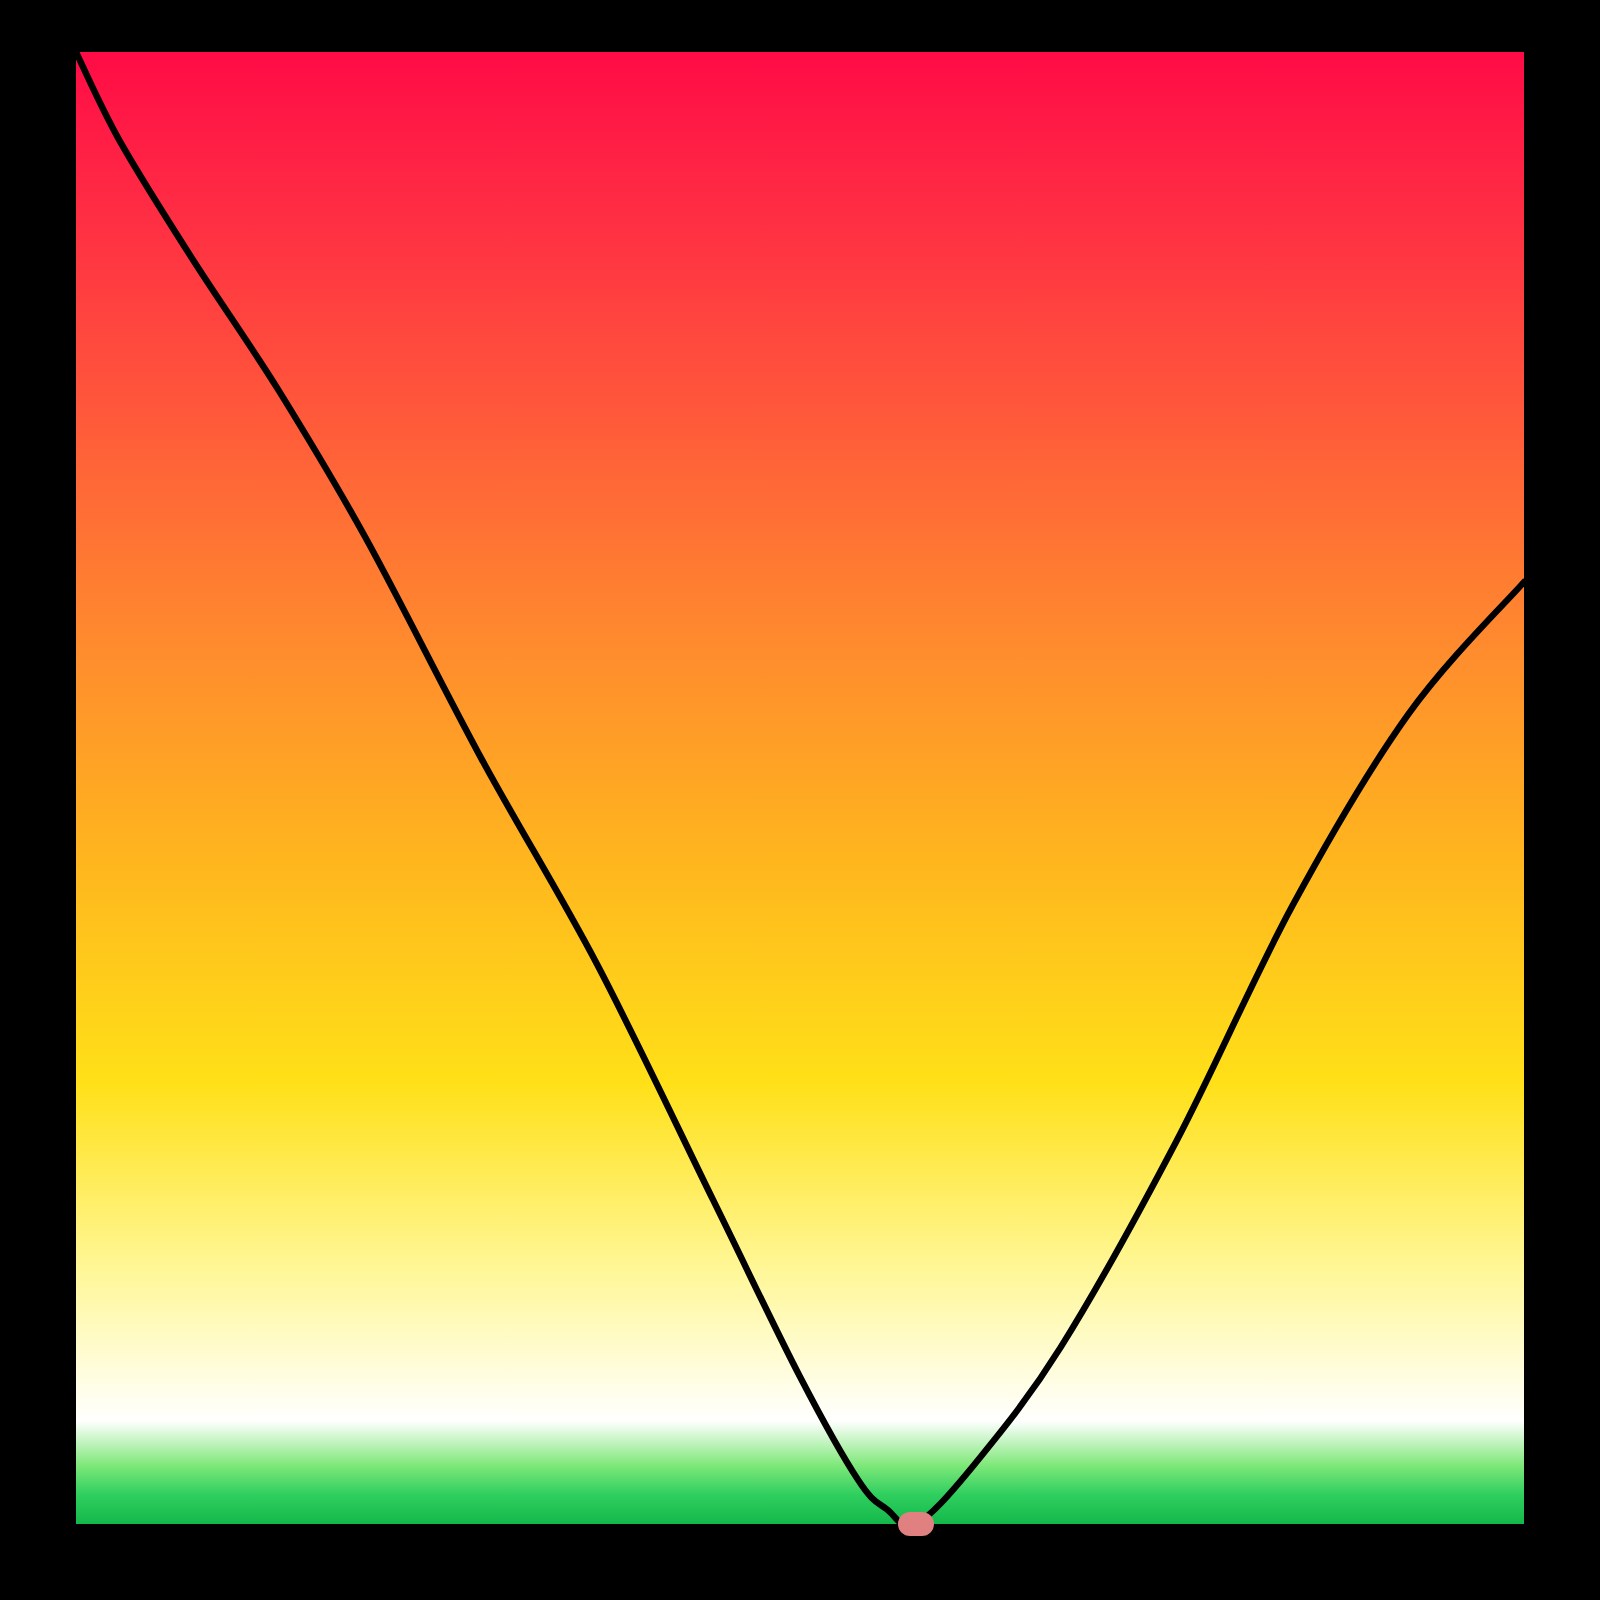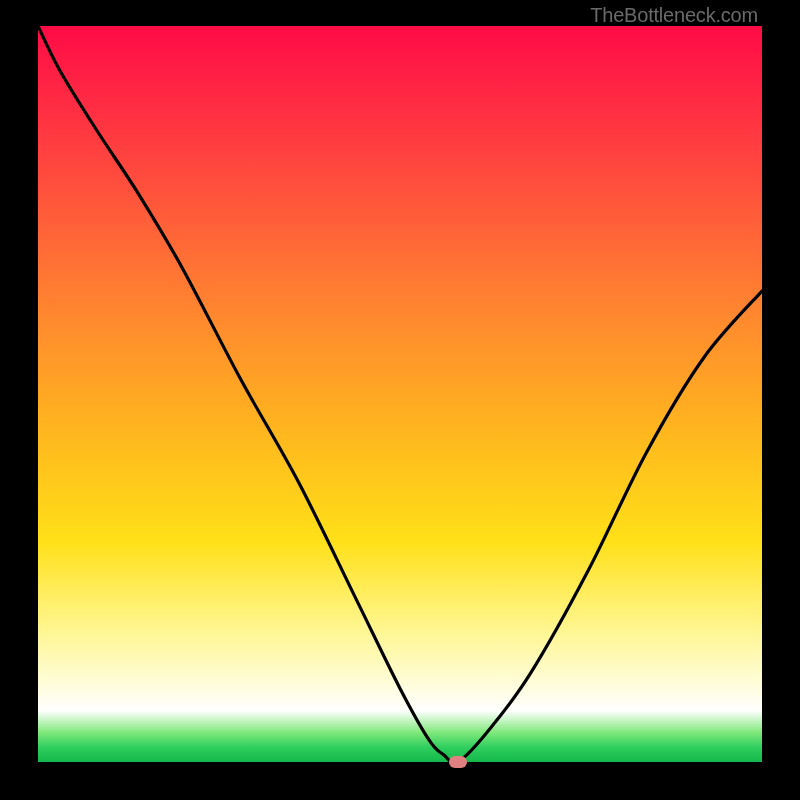--- a/index.html
+++ b/index.html
@@ -62,21 +62,20 @@
     height: 12px;
     border-radius: 6px;
     background: #e08080;
     transform: translate(-50%, -50%);
   }
 </style>
 </head>
 <body>
 
 <div class="frame">
-  <div class="watermark">TheBottleneck.com</div>
 
   <div class="plot-area">
     <svg class="curve-svg" viewBox="0 0 724 736" preserveAspectRatio="none">
       <path id="curve-path" d="M 0.0 0.0 C 3.6 7.4, 12.1 27.0, 21.7 44.2 C 31.4 61.3, 44.6 82.2, 57.9 103.0 C 71.2 123.9, 86.9 146.0, 101.4 169.3 C 115.8 192.6, 127.9 212.2, 144.8 242.9 C 161.7 273.5, 183.4 317.7, 202.7 353.3 C 222.0 388.9, 241.3 419.5, 260.6 456.3 C 279.9 493.1, 301.7 539.7, 318.6 574.1 C 335.5 608.4, 349.9 639.1, 362.0 662.4 C 374.1 685.7, 383.7 702.9, 391.0 713.9 C 398.2 725.0, 400.6 725.0, 405.4 728.6 C 410.3 732.3, 412.7 739.7, 419.9 736.0 C 427.2 732.3, 436.8 721.3, 448.9 706.6 C 460.9 691.8, 475.4 674.7, 492.3 647.7 C 509.2 620.7, 530.9 581.4, 550.2 544.6 C 569.5 507.8, 588.9 462.5, 608.2 426.9 C 627.5 391.3, 646.8 358.2, 666.1 331.2 C 685.4 304.2, 714.3 276.0, 724.0 265.0" stroke="#000000" stroke-width="3.2" fill="none" stroke-linecap="round" stroke-linejoin="round"></path>
     </svg>
     <div id="marker" class="marker" style="left: 419.92px; top: 736px; background: rgb(224, 128, 128);"></div>
   </div>
 </div>
 
 </body></html>

